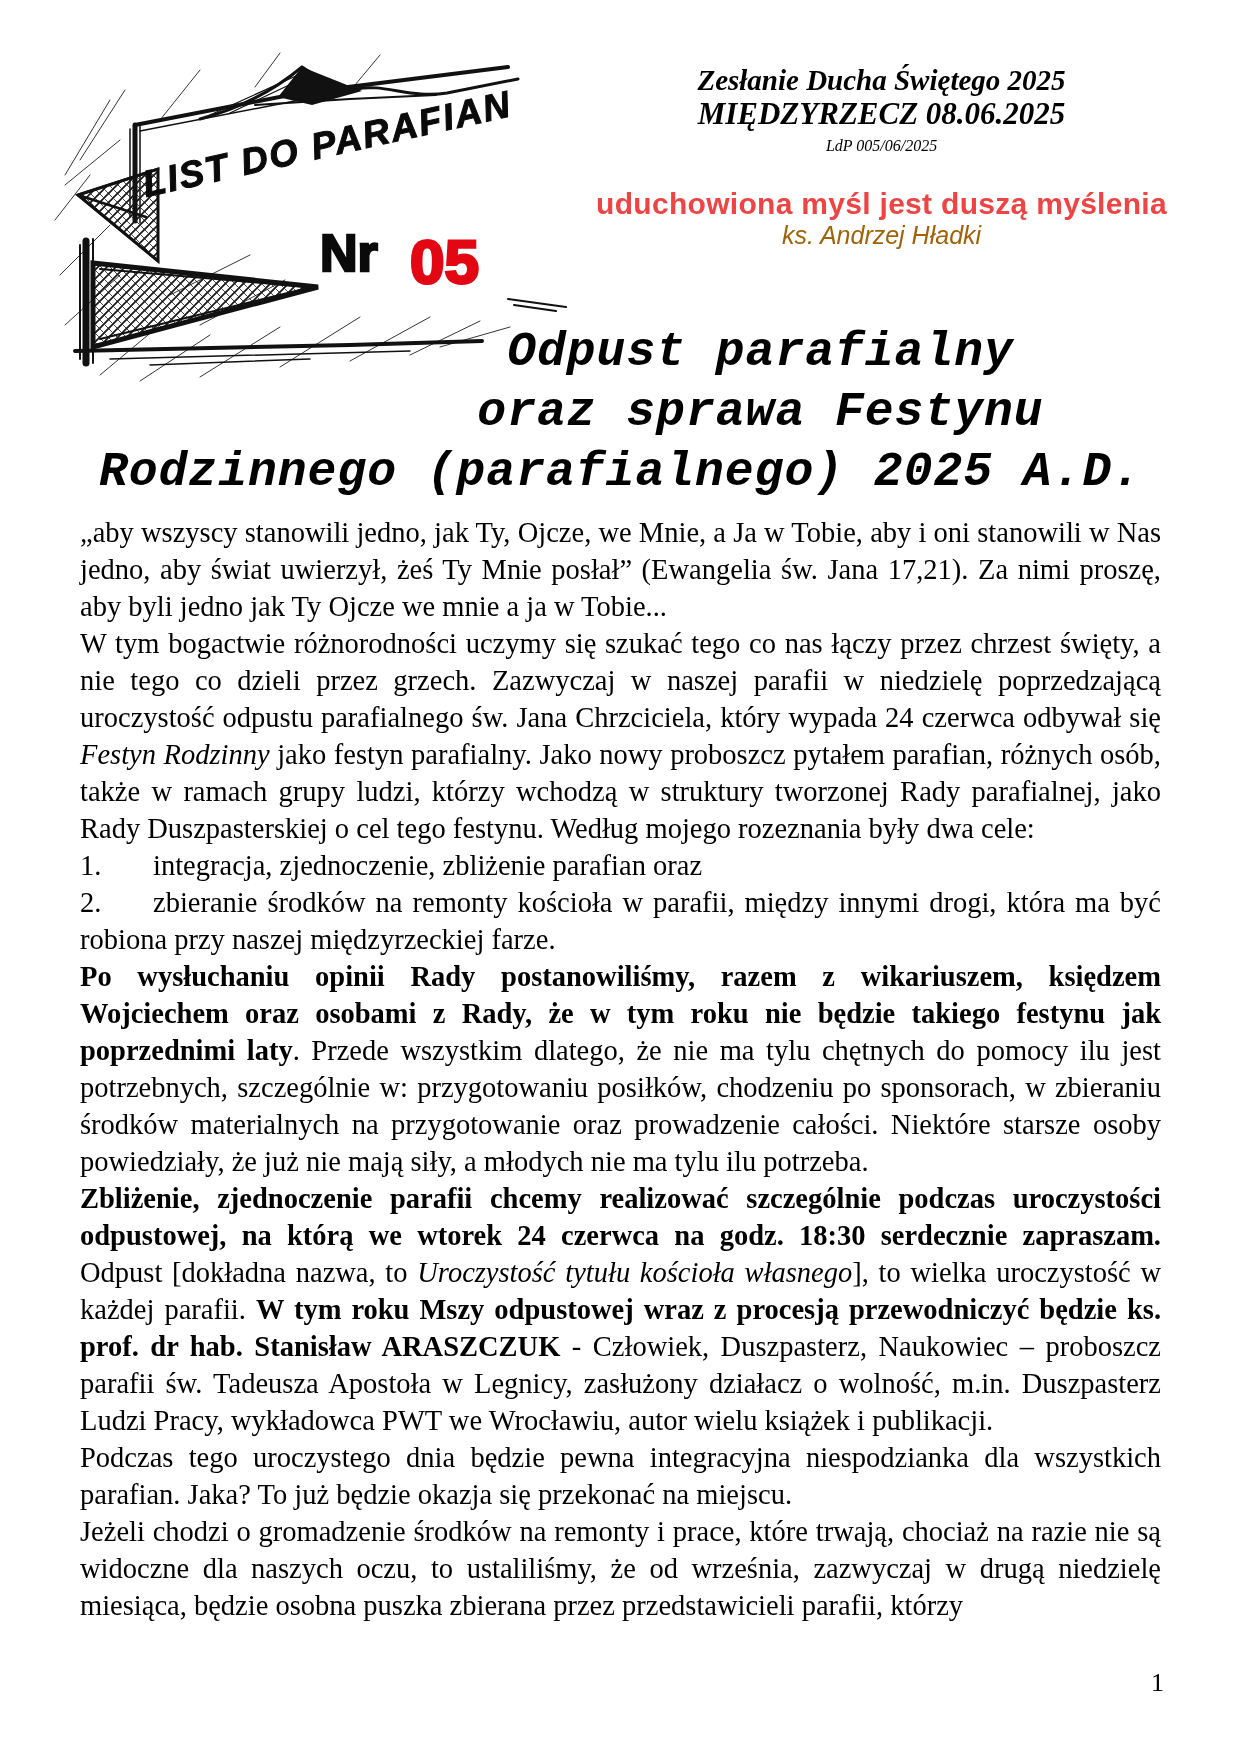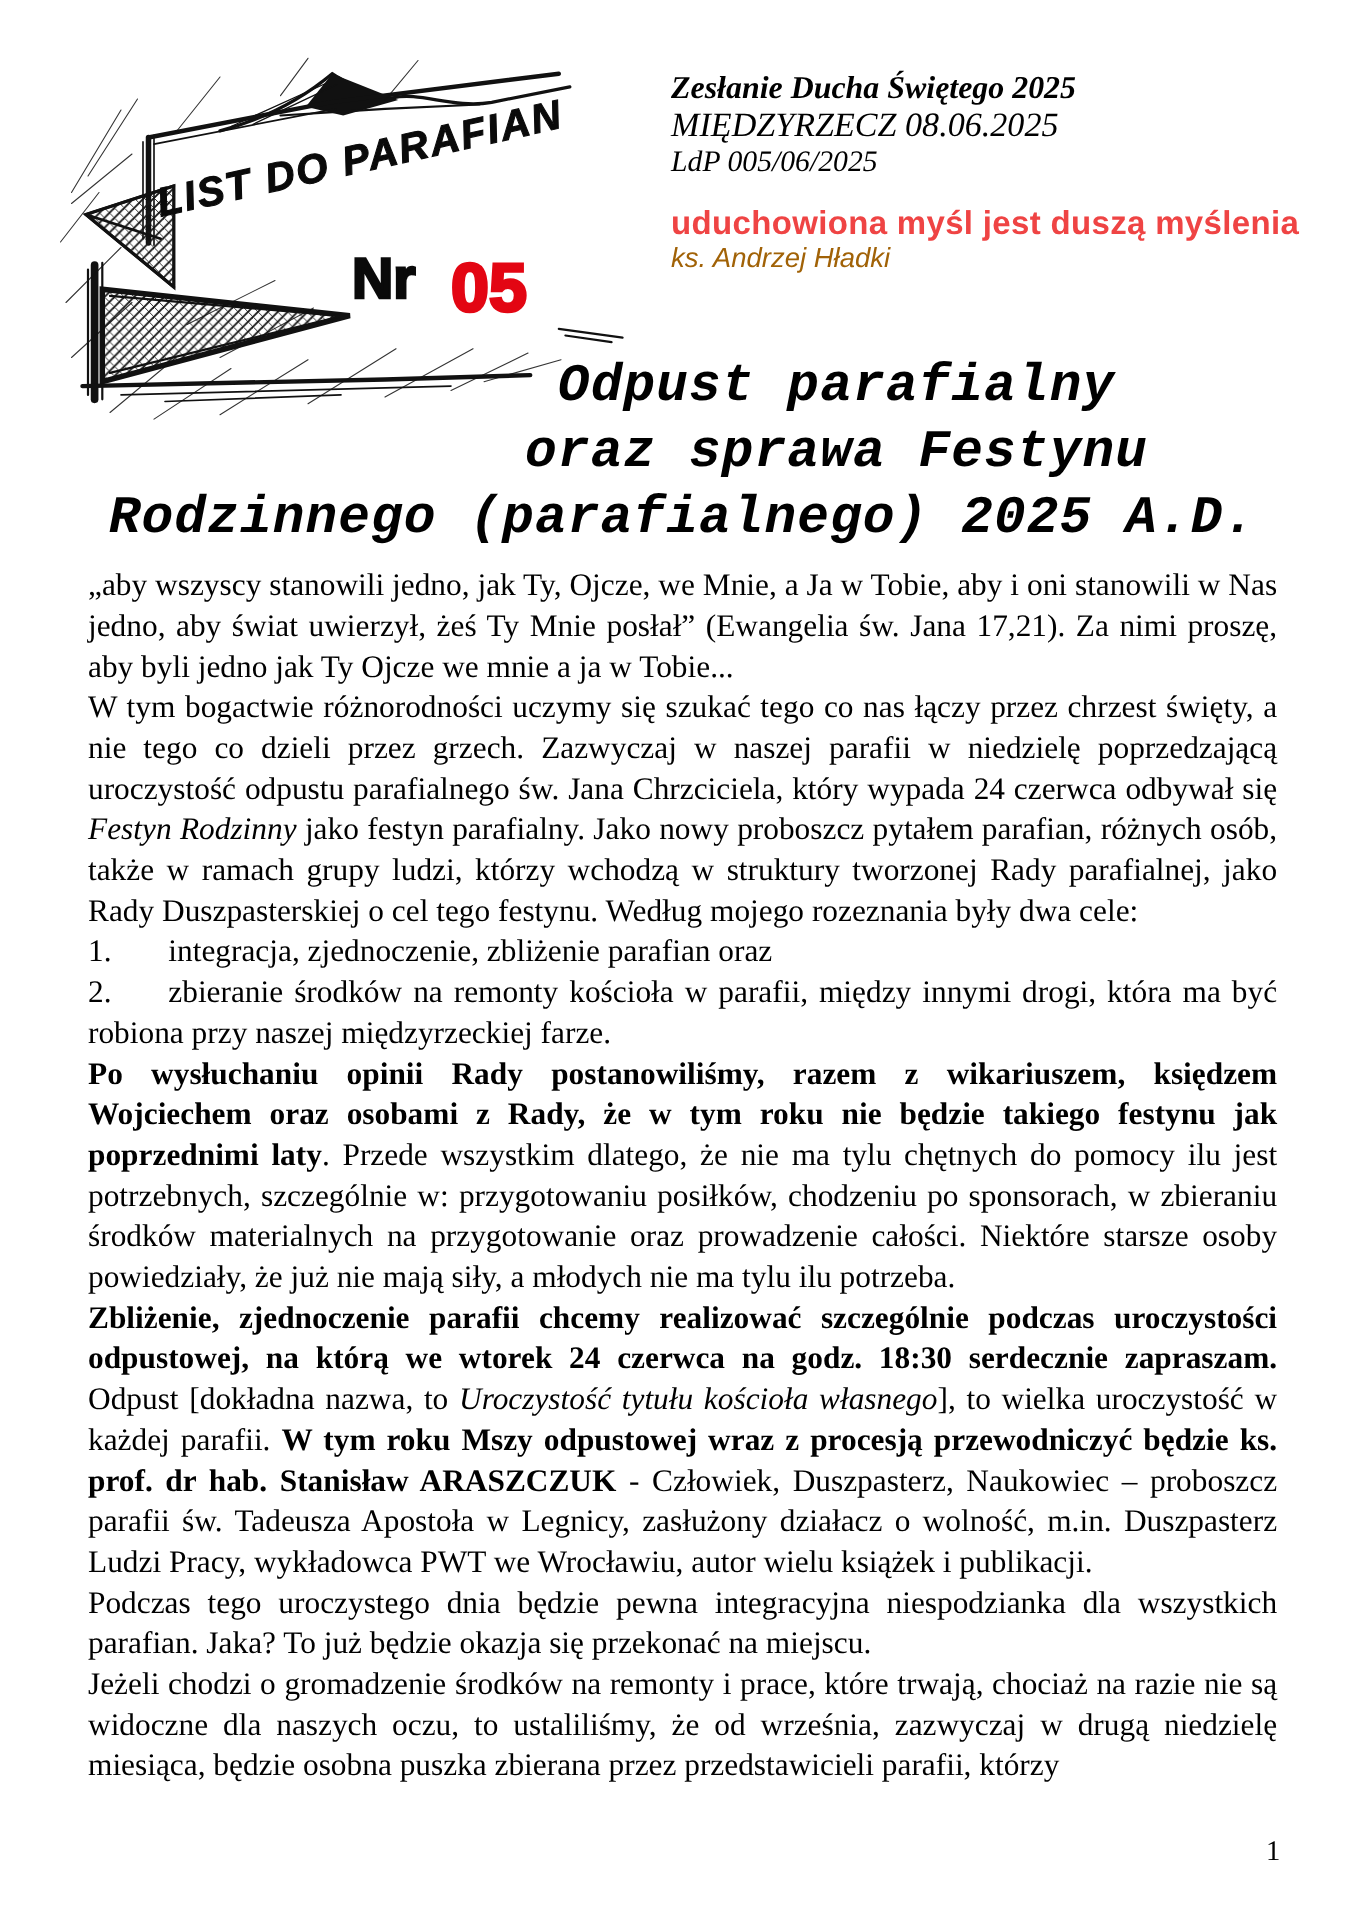--- a/index.html
+++ b/index.html
@@ -19,38 +19,38 @@
     left: 50px;
     top: 45px;
     width: 520px;
     height: 345px;
   }
 
   
   .header {
     position: absolute;
     top: 64px;
-    right: 60px;
-    text-align: left;
+    right: 74px;
+    text-align: center;
     white-space: nowrap;
   }
   .h-feast {
     font-family: "Liberation Serif", serif;
     font-weight: bold; font-style: italic;
     font-size: 29px; line-height: 33px;
   }
   .h-place {
     font-family: "Liberation Serif", serif;
-    font-weight: normal; font-style: italic;
+    font-weight: bold; font-style: italic;
     font-size: 31px; line-height: 34px;
   }
   .h-ref {
     font-family: "Liberation Serif", serif;
     font-style: italic;
-    font-size: 27px; line-height: 30px;
+    font-size: 16px; line-height: 30px;
   }
   .h-motto {
     margin-top: 26px;
     font-family: "Liberation Sans", sans-serif;
     font-weight: bold;
     font-size: 30px; line-height: 33px;
     letter-spacing: 0.3px;
     color: #e30613;
   }
   .h-author {

